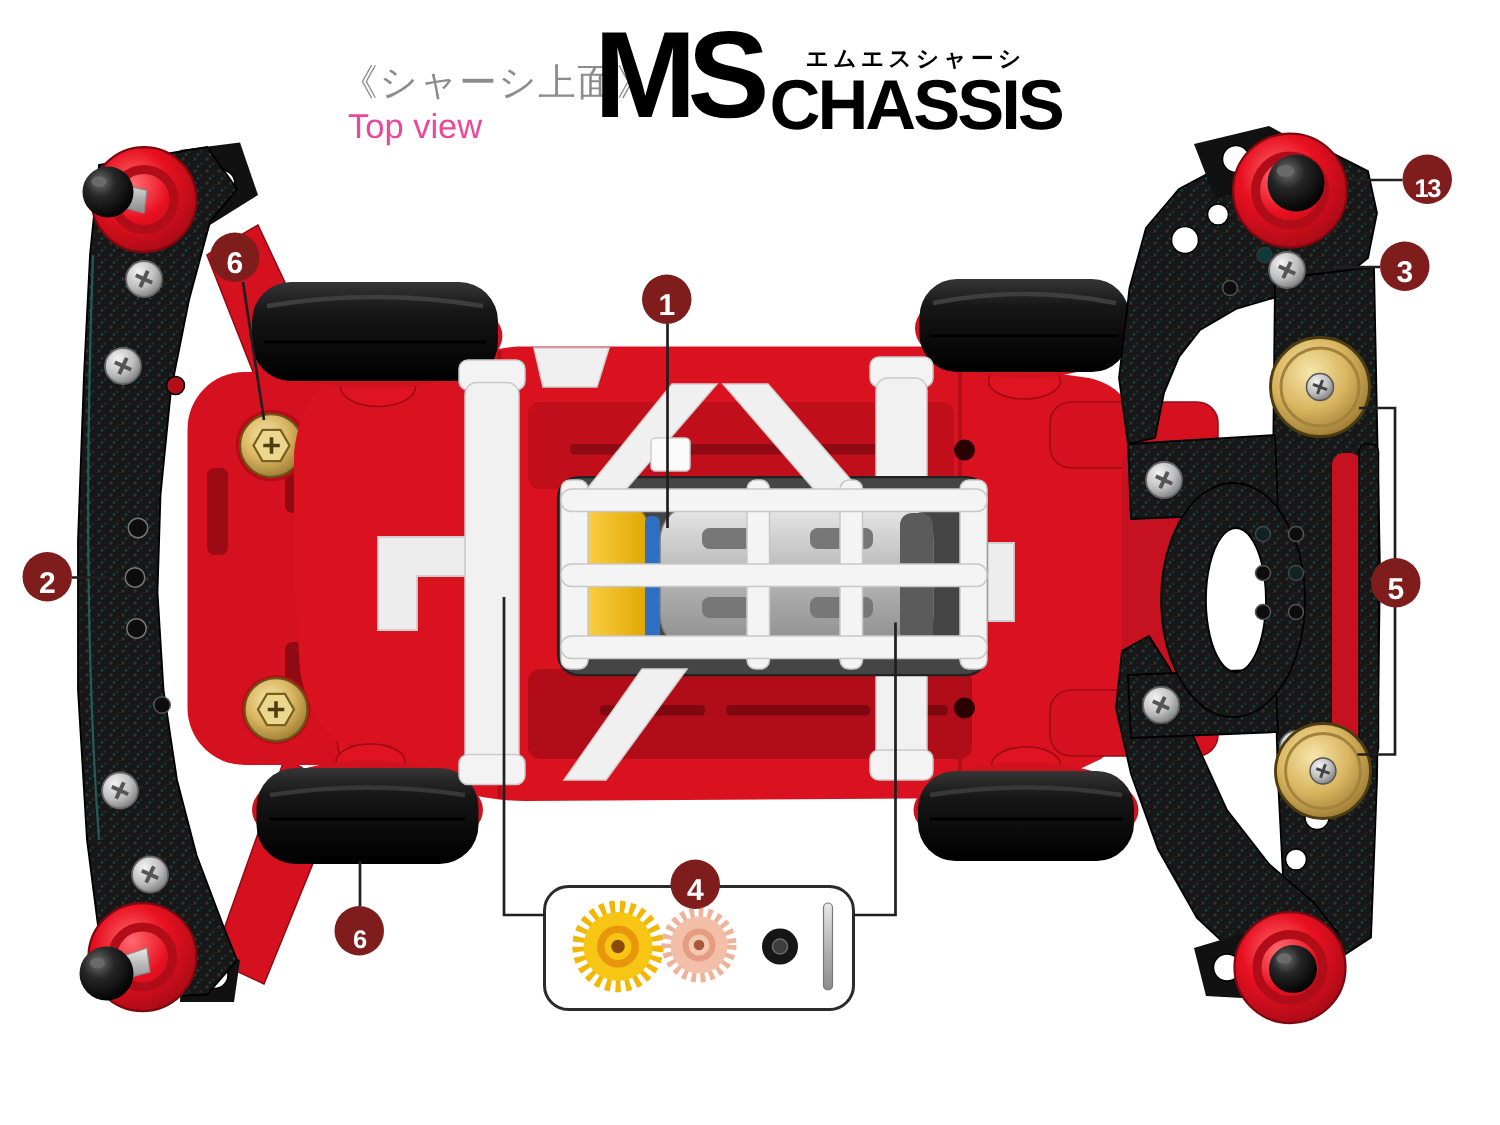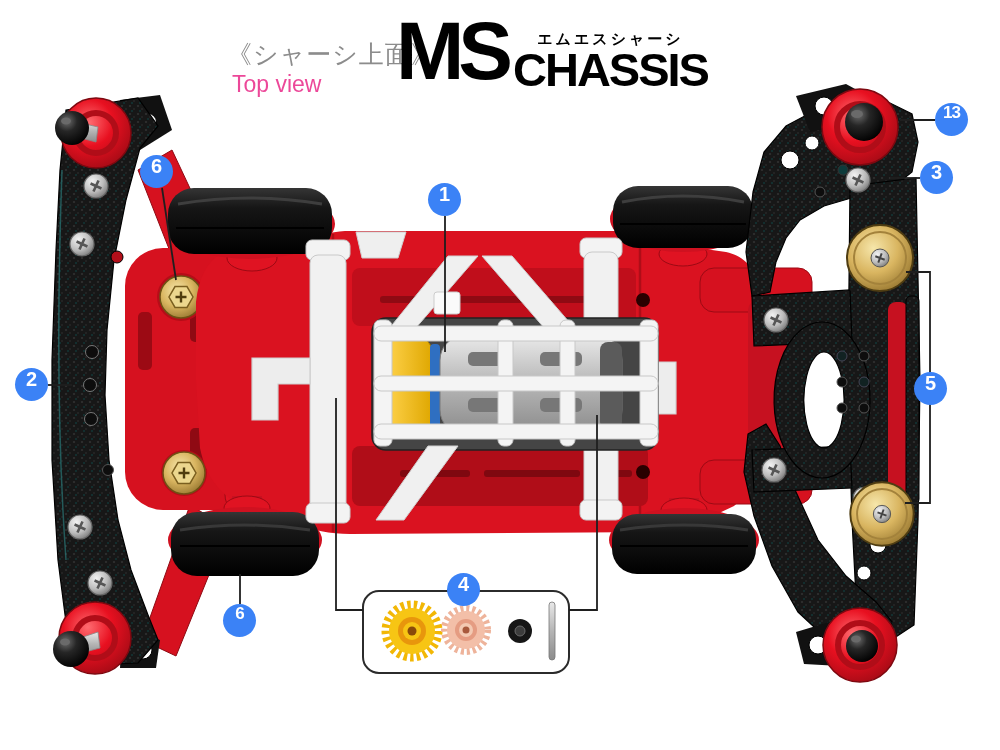--- a/index.html
+++ b/index.html
@@ -6,22 +6,22 @@
   .stage{position:relative;width:1000px;height:750px;background:#fff;overflow:hidden;
          font-family:"Liberation Sans",sans-serif;}
   .title-jp{position:absolute;left:227px;top:38px;font-size:25px;color:#8c8c8c;letter-spacing:1px;}
   .title-en{position:absolute;left:232px;top:71px;font-size:23px;color:#ec4899;}
   .logo{position:absolute;left:396px;top:12px;display:flex;align-items:flex-end;color:#000000;}
   .logo-ms{font-size:82px;font-weight:bold;line-height:78px;letter-spacing:-6px;}
   .logo-right{display:flex;flex-direction:column;margin-left:6px;}
   .logo-kana{font-size:15px;font-weight:bold;letter-spacing:3px;text-align:center;margin-bottom:1px;}
   .logo-sub{font-size:47px;font-weight:bold;line-height:40px;letter-spacing:-2px;text-align:right;}
   .chassis-svg{position:absolute;left:0;top:0;}
-  .callout{position:absolute;width:33px;height:33px;border-radius:50%;background:#3b82f6;
-           color:#fff;display:flex;align-items:flex-start;justify-content:center;
+  .callout{position:absolute;width:33px;height:33px;border-radius:50%;background:#7f1d1d;
+           color:#fff;display:flex;align-items:flex-end;justify-content:center;
            font-weight:bold;font-size:20px;z-index:5;}
   .callout.two{font-size:17px;letter-spacing:-1px;}
 </style>
 </head>
 <body>
 
 <div class="stage">
 
   <div class="title-jp">《シャーシ上面》</div>
   <div class="title-en">Top view</div>

